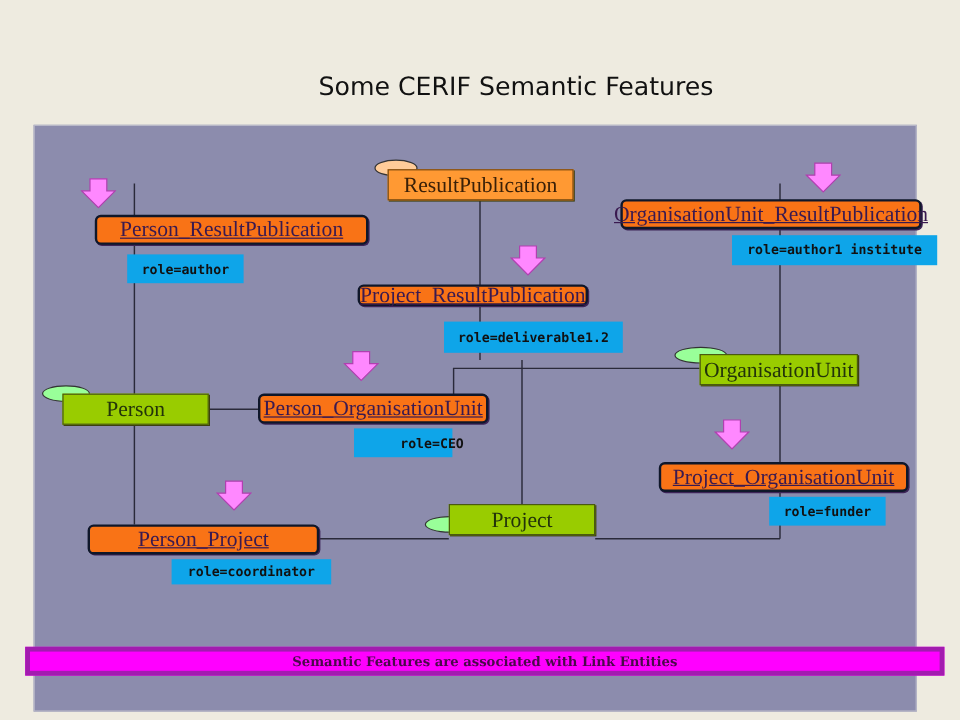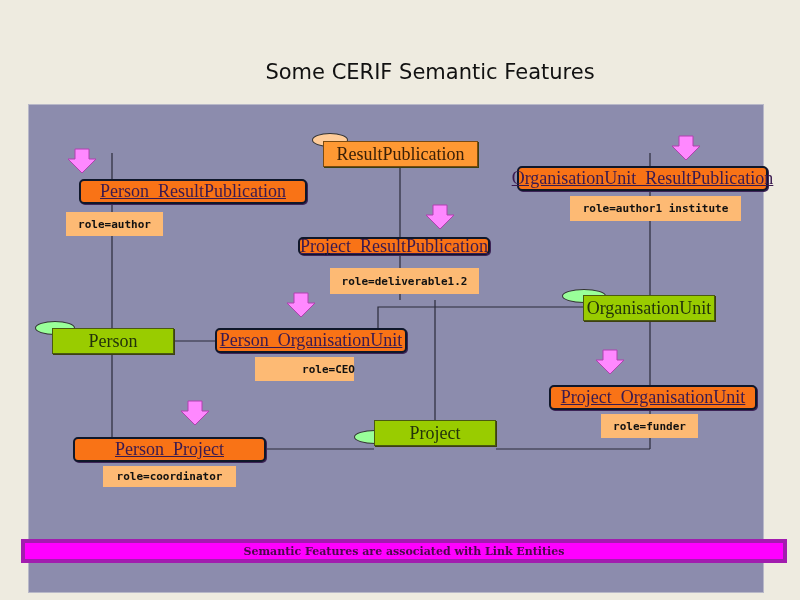--- a/index.html
+++ b/index.html
@@ -28,23 +28,23 @@
       background: #f97316; border: 2px solid #0f172a; border-radius: 5px;
       box-shadow: 1px 1px 0 #3d2457;
       text-decoration: underline;
     }
     .entity {
       background: #99cc00; border: 1px solid #4a5a10; color: #23340a;
       box-shadow: 1px 1px 0 #3d4010;
     }
     .entity.orange { background: #ff9933; border-color: #7a4a10; color: #3a2008; }
     .role {
-      position: absolute; background: #fdba74; box-sizing: border-box;
+      position: absolute; background: #0ea5e9; box-sizing: border-box;
       font-family: "DejaVu Sans Mono", monospace; font-weight: bold; font-size: 11px; color: #111;
-      display: flex; align-items: center; justify-content: center; white-space: nowrap;
+      display: flex; align-items: center; justify-content: center; white-space: nowrap; margin-left: 40px;
     }
     .ellipse {
       position: absolute; width: 40px; height: 14px; border-radius: 50%;
       border: 1px solid #333; box-sizing: border-box;
     }
     .ellipse.green { background: #99ff99; }
     .ellipse.peach { background: #ffcc99; }
     .arrow { position: absolute; width: 30px; height: 26px; }
     .banner {
       position: absolute; left: 21px; top: 539px; width: 766px; height: 24px;
@@ -129,21 +129,21 @@
 <div class="role" style="left:330px;top:268px;width:149px;height:26px;">role=deliverable1.2</div>
 
 <div class="node link" style="left:517px;top:166px;width:251px;height:25px;">
   <span>OrganisationUnit_ResultPublication</span>
 </div>
 <div class="role" style="left:570px;top:196px;width:171px;height:25px;">role=author1 institute</div>
 
 <div class="node link" style="left:215px;top:328px;width:192px;height:25px;">
   <span>Person_OrganisationUnit</span>
 </div>
-<div class="role" style="left:255px;top:357px;width:99px;height:24px;padding-left:48px;">role=CEO</div>
+<div class="role" style="left:255px;top:357px;width:82px;height:24px;padding-left:48px;">role=CEO</div>
 
 <div class="node link" style="left:549px;top:385px;width:208px;height:25px;">
   <span>Project_OrganisationUnit</span>
 </div>
 <div class="role" style="left:601px;top:414px;width:97px;height:24px;">role=funder</div>
 
 <div class="node link" style="left:73px;top:437px;width:193px;height:25px;">
   <span>Person_Project</span>
 </div>
 <div class="role" style="left:103px;top:466px;width:133px;height:21px;">role=coordinator</div>

